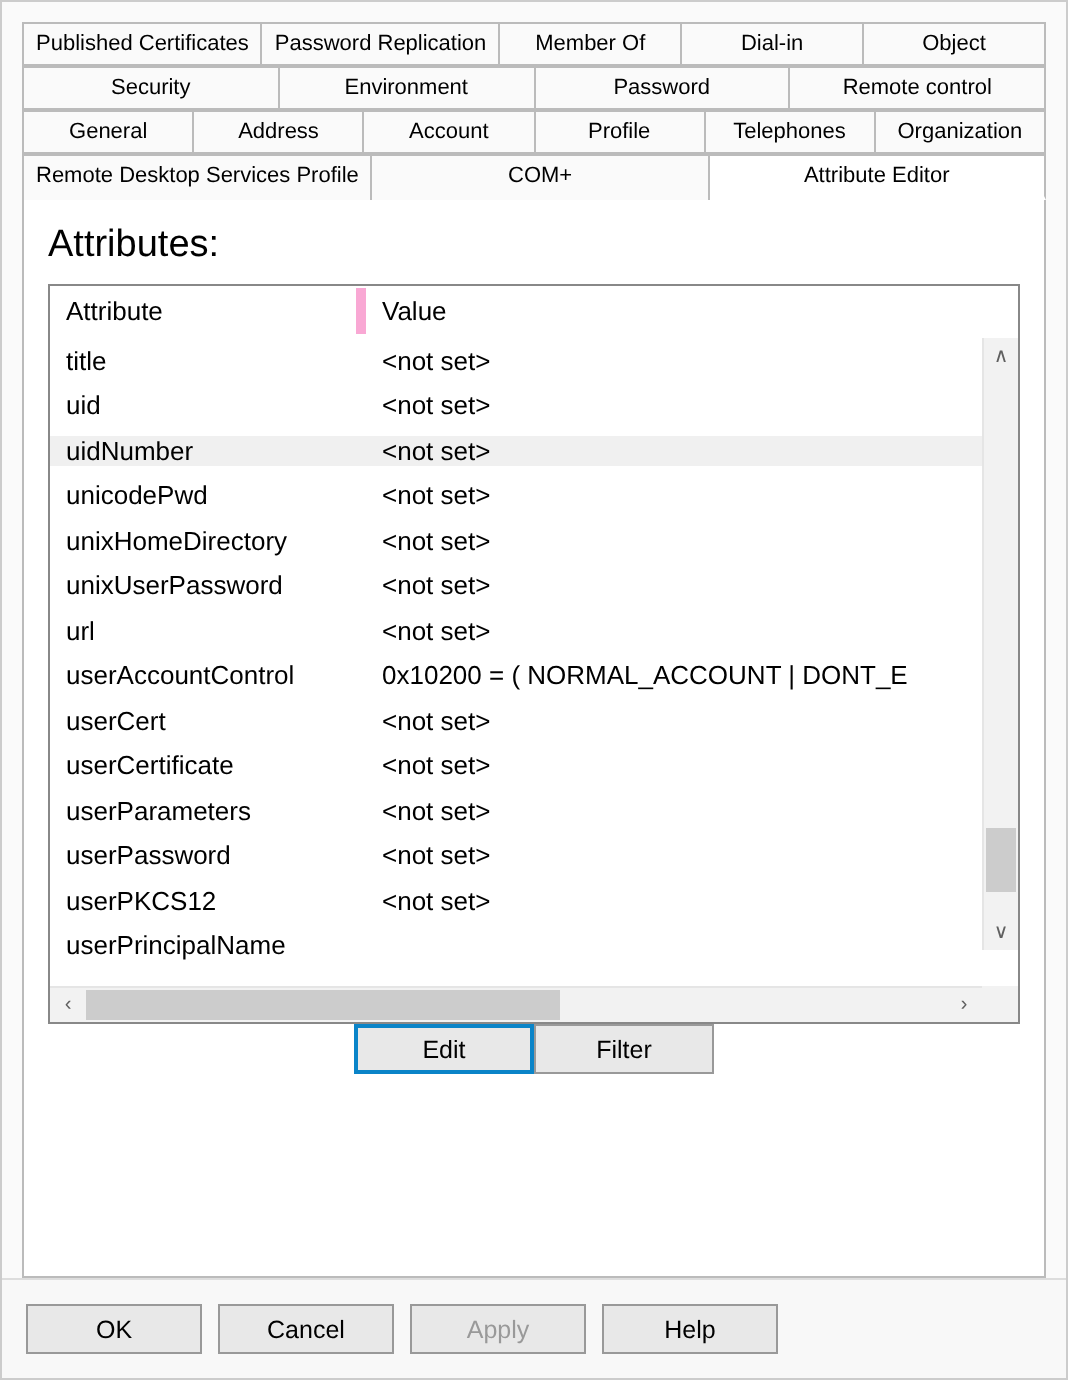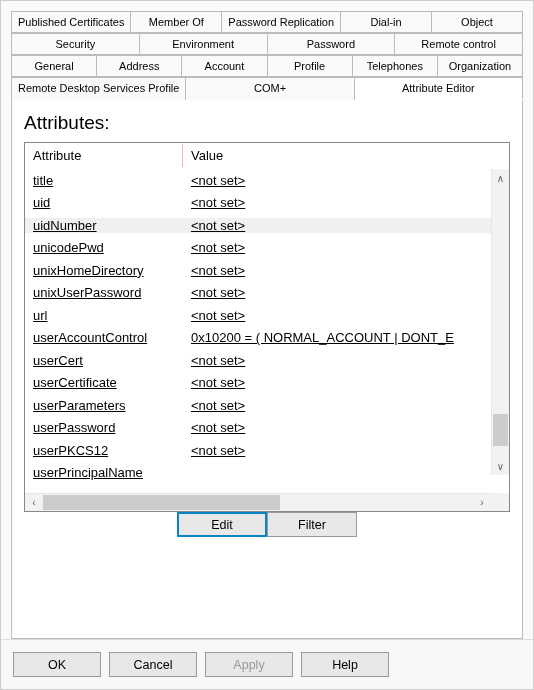--- a/index.html
+++ b/index.html
@@ -73,21 +73,21 @@
       max-height: 370px;
     }
     .list-header {
       display: flex;
       height: 26px;
       align-items: center;
       border-bottom: 1px solid transparent;
       background: #fff;
     }
     .list-header .col {
-      border-right: 1px solid #f9a8d4;
+      border-right: 5px solid #f9a8d4;
       padding: 4px 8px;
       font-size: 13px;
       background: #fff;
     }
     .list-header .col:last-child { border-right: none; }
     .col-attr { width: 158px; flex-shrink: 0; }
     .col-val { flex: 1; }
     .list-body {
       overflow: hidden;
       position: relative;
@@ -95,21 +95,20 @@
     }
     .list-rows {
       display: flex;
       flex-direction: column;
     }
     .list-row {
       display: flex;
       height: 22.5px;
       align-items: center;
       font-size: 13px;
-      text-decoration: underline;
     }
     .list-row.highlight .cell-attr,
     .list-row.highlight .cell-val { background: #f0f0f0; }
     .cell-attr { width: 158px; flex-shrink: 0; padding-left: 8px; white-space: nowrap; overflow: hidden; text-overflow: clip;}
     .cell-val { flex: 1; padding-left: 8px; white-space: nowrap; overflow: hidden; text-overflow: clip;}
     
     .vscroll {
       position: absolute;
       right: 0;
       top: 0;
@@ -198,22 +197,22 @@
     }
     .footer button.win { min-width: 88px; }
   </style>
 </head>
 <body>
 
 <div class="dialog-content">
   <div class="tabs">
     <div class="tab-row" id="tab-row-1">
         <div class="tab">Published Certificates</div>
+        <div class="tab">Password Replication</div>
         <div class="tab">Member Of</div>
-        <div class="tab">Password Replication</div>
         <div class="tab">Dial-in</div>
         <div class="tab">Object</div>
       </div>
     <div class="tab-row" id="tab-row-2">
         <div class="tab">Security</div>
         <div class="tab">Environment</div>
         <div class="tab">Password</div>
         <div class="tab">Remote control</div>
       </div>
     <div class="tab-row" id="tab-row-3">

